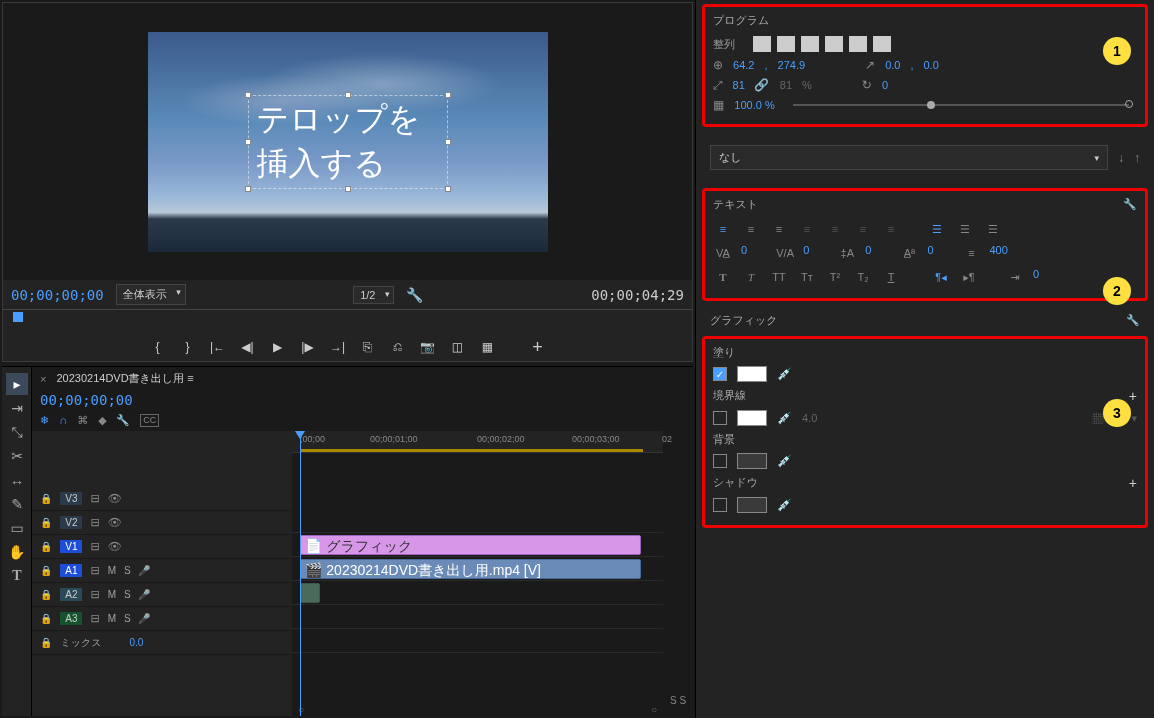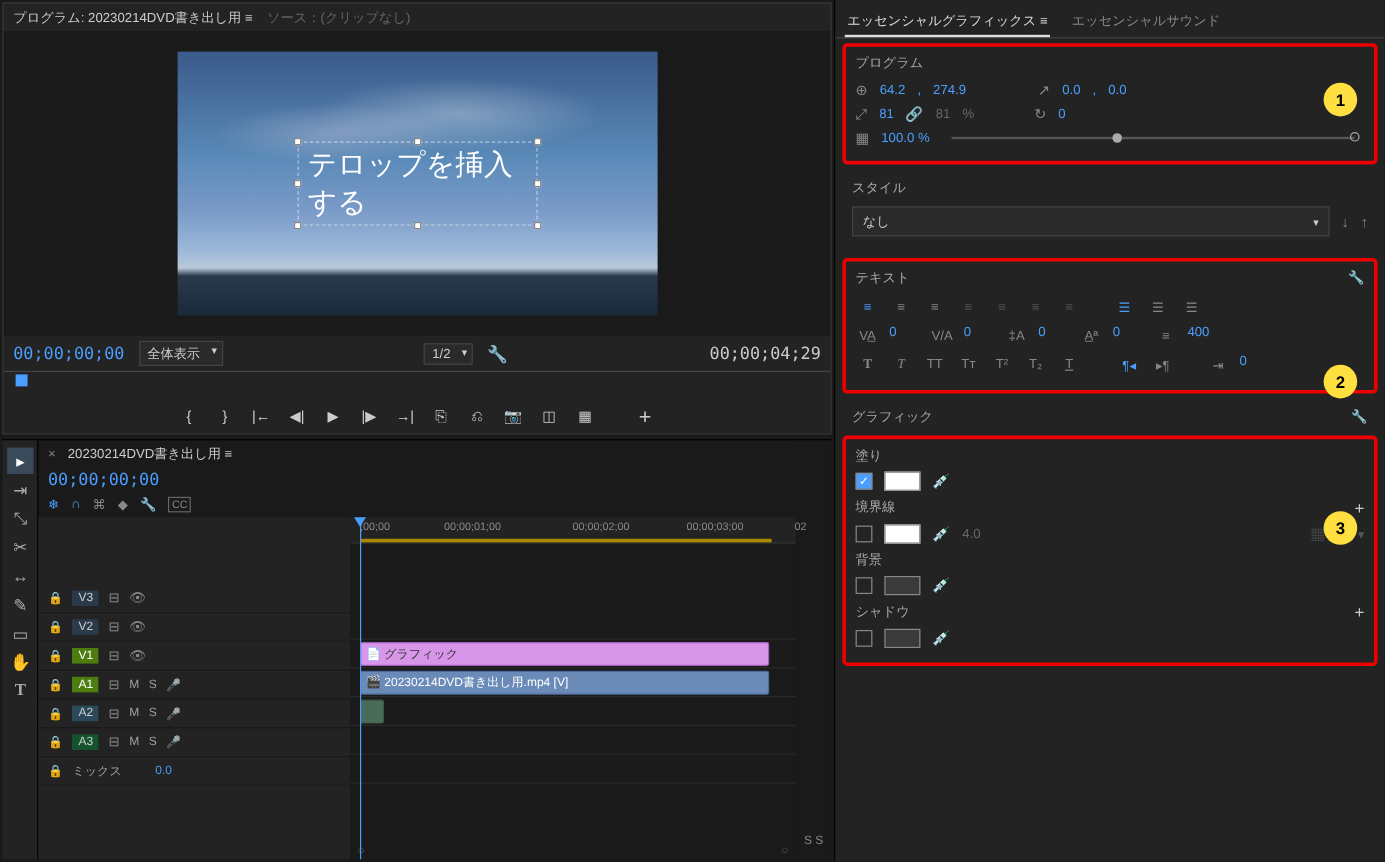--- a/index.html
+++ b/index.html
@@ -7,21 +7,21 @@
 .main{display:flex;height:100%}
 .left{width:695px;display:flex;flex-direction:column}
 .right{flex:1;background:#232323;border-left:1px solid #000}
 .program{background:#232323;border:1px solid #3a3a3a;margin:2px;height:360px;display:flex;flex-direction:column}
 .prog-header{display:flex;align-items:center;padding:4px 8px;font-size:11px;gap:12px}
 .prog-header .tab{color:#ccc}
 .prog-header .src{color:#666}
 .viewer{flex:1;display:flex;align-items:center;justify-content:center;background:#1a1a1a;position:relative}
 .sky{width:400px;height:220px;background:linear-gradient(180deg,#3a5a8a 0%,#5a8ab8 40%,#7a9ac8 60%,#9ab8d8 75%,#b8c8d8 82%,#2a3a4a 85%,#1a2a3a 100%);position:relative}
 .sky::before{content:"";position:absolute;top:20px;left:30px;width:340px;height:80px;background:radial-gradient(ellipse 120px 30px at 60% 40%,rgba(255,255,255,0.3),transparent),radial-gradient(ellipse 100px 25px at 30% 60%,rgba(200,200,220,0.4),transparent)}
-.telop{position:absolute;top:50%;left:50%;transform:translate(-50%,-50%);color:#fff;font-size:24px;font-family:serif;border:1px dashed rgba(255,255,255,0.5);padding:2px 8px}
+.telop{position:absolute;top:50%;left:50%;transform:translate(-50%,-50%);color:#fff;font-size:32px;font-family:serif;border:1px dashed rgba(255,255,255,0.5);padding:2px 8px}
 .telop .handle{position:absolute;width:6px;height:6px;background:#fff;border:1px solid #888}
 .h-tl{top:-4px;left:-4px}.h-tr{top:-4px;right:-4px}.h-bl{bottom:-4px;left:-4px}.h-br{bottom:-4px;right:-4px}
 .h-tm{top:-4px;left:50%;margin-left:-3px}.h-bm{bottom:-4px;left:50%;margin-left:-3px}
 .h-ml{top:50%;left:-4px;margin-top:-3px}.h-mr{top:50%;right:-4px;margin-top:-3px}
 .tc-bar{display:flex;align-items:center;padding:4px 8px;gap:12px;background:#232323}
 .tc{color:#4a9eff;font-family:monospace;font-size:14px}
 .tc-r{color:#ccc;margin-left:auto;font-family:monospace;font-size:14px}
 .dd{background:#2a2a2a;border:1px solid #444;padding:2px 18px 2px 6px;color:#ccc;font-size:11px;position:relative}
 .dd::after{content:"▾";position:absolute;right:4px;font-size:9px;top:2px}
 .ruler{height:24px;background:#232323;border-top:1px solid #444;position:relative;padding:4px 8px}
@@ -34,30 +34,30 @@
 .tool.active{background:#3a4a5a;color:#fff}
 .tl-main{flex:1;display:flex;flex-direction:column}
 .tl-header{padding:4px 8px;display:flex;align-items:center;gap:10px;color:#ccc}
 .tl-seq{color:#4a9eff;font-family:monospace;font-size:14px;padding:2px 8px}
 .tl-icons{display:flex;gap:10px;padding:4px 8px;font-size:11px;color:#888}
 .tl-body{flex:1;display:flex}
 .track-headers{width:260px;background:#232323}
 .track{height:24px;display:flex;align-items:center;gap:8px;padding:0 8px;border-bottom:1px solid #1a1a1a;font-size:10px}
 .track .lock{color:#888}
 .track .name{background:#2a3a4a;color:#ccc;padding:1px 4px;font-size:10px;min-width:22px;text-align:center}
-.track .name.active{background:#4d7c0f;color:#fff}
+.track .name.active{background:#1d4ed8;color:#fff}
 .track .toggle{color:#888;font-size:11px}
 .tracks-content{flex:1;background:#1a1a1a;position:relative}
 .tl-ruler{height:22px;background:#232323;border-bottom:1px solid #333;position:relative;font-size:9px;color:#888}
 .tl-ruler span{position:absolute;top:3px}
 .playhead{position:absolute;left:8px;top:0;bottom:0;width:1px;background:#4a9eff;z-index:5}
 .playhead::before{content:"";position:absolute;top:0;left:-5px;border:5px solid transparent;border-top:8px solid #4a9eff}
 .yellow-range{position:absolute;top:18px;left:8px;right:20px;height:3px;background:#aa8800}
 .clip-row{height:24px;position:relative;border-bottom:1px solid #2a2a2a}
-.clip{position:absolute;height:20px;top:2px;border-radius:2px;font-size:10px;padding:2px 4px;overflow:hidden;white-space:nowrap}
+.clip{position:absolute;height:20px;top:2px;border-radius:2px;font-size:14px;padding:2px 4px;overflow:hidden;white-space:nowrap}
 .clip.gfx{background:#d896e8;color:#333;border:1px solid #a060c0}
 .clip.vid{background:#6a8ab8;color:#fff;border:1px solid #4a6a98}
 .clip.aud{background:#4a6a5a;border:1px solid #3a5a4a}
 .panel-tabs{display:flex;padding:6px 8px 0;gap:16px;border-bottom:1px solid #444;font-size:11px}
 .panel-tabs .ptab{padding:4px 2px;color:#888;cursor:pointer}
 .panel-tabs .ptab.active{color:#ddd;border-bottom:2px solid #ddd}
 .section{padding:8px 14px;border-bottom:0px solid #333}
 .section-title{color:#aaa;font-size:11px;margin-bottom:8px;display:flex;align-items:center}
 .section-title .wrench{margin-left:auto;color:#888}
 .callout{border:3px solid #e00;border-radius:4px;margin:4px 6px;padding:6px 8px;position:relative}
@@ -84,24 +84,20 @@
 .scroll-h{height:14px;background:#1a1a1a;display:flex;align-items:center;padding:0 6px}
 .scroll-h::before{content:"○";color:#666;font-size:10px}
 .scroll-h::after{content:"○";color:#666;font-size:10px;margin-left:auto}
 </style>
 </head>
 <body>
 
 <div class="main">
 <div class="left">
   <div class="program">
-    <div class="prog-header">
-      <span class="tab">プログラム: 20230214DVD書き出し用 ≡</span>
-      <span class="src">ソース：(クリップなし)</span>
-    </div>
     <div class="viewer">
       <div class="sky">
         <div class="telop">
           <span>テロップを挿入する</span>
           <span class="handle h-tl"></span><span class="handle h-tr"></span>
           <span class="handle h-bl"></span><span class="handle h-br"></span>
           <span class="handle h-tm"></span><span class="handle h-bm"></span>
           <span class="handle h-ml"></span><span class="handle h-mr"></span>
         </div>
       </div>
@@ -235,28 +231,35 @@
           <div class="clip-row"></div>
           <div class="scroll-h" style="position:absolute;bottom:0;left:0;right:0"></div>
         </div>
       </div>
     </div>
     <div style="width:30px;background:#1a1a1a;display:flex;align-items:flex-end;justify-content:center;padding-bottom:10px;color:#888;font-size:10px">S  S</div>
   </div>
 </div>
 
 <div class="right">
-  <div class="panel-tabs">
-    <div class="ptab active">エッセンシャルグラフィックス ≡</div>
-    <div class="ptab">エッセンシャルサウンド</div>
-  </div>
 
   <div class="callout">
     <div class="badge" style="right:14px;top:30px">1</div>
     <div class="section-title">プログラム</div>
+    <div class="row">
+      <span class="lbl">整列</span>
+      <div class="align-btns">
+        <span class="align-btn"></span>
+        <span class="align-btn"></span>
+        <span class="align-btn"></span>
+        <span class="align-btn"></span>
+        <span class="align-btn"></span>
+        <span class="align-btn"></span>
+      </div>
+    </div>
     <div class="row">
       <span class="icon-sm">⊕</span>
       <span class="val">64.2</span>
           <span class="val">,</span>
       <span class="val">274.9</span>
       <span style="width:40px"></span>
       <span class="icon-sm">↗</span>
       <span class="val">0.0</span>
           <span class="val">,</span>
       <span class="val">0.0</span>
@@ -274,21 +277,20 @@
     <div class="row">
       <span class="icon-sm">▦</span>
       <span class="val">100.0 %</span>
       <div class="slider" style="--pos:100%">
             <span style="position:absolute;right:-4px;top:-4px;width:8px;height:8px;border:1px solid #aaa;border-radius:50%"></span>
           </div>
     </div>
   </div>
 
   <div class="section">
-    <div class="section-title">スタイル</div>
     <div class="row">
       <div class="full-dd" style="flex:1">なし</div>
       <span class="icon-sm">↓</span>
       <span class="icon-sm">↑</span>
     </div>
   </div>
 
   <div class="callout">
     <div class="badge" style="right:14px;top:86px">2</div>
     <div class="section-title">

